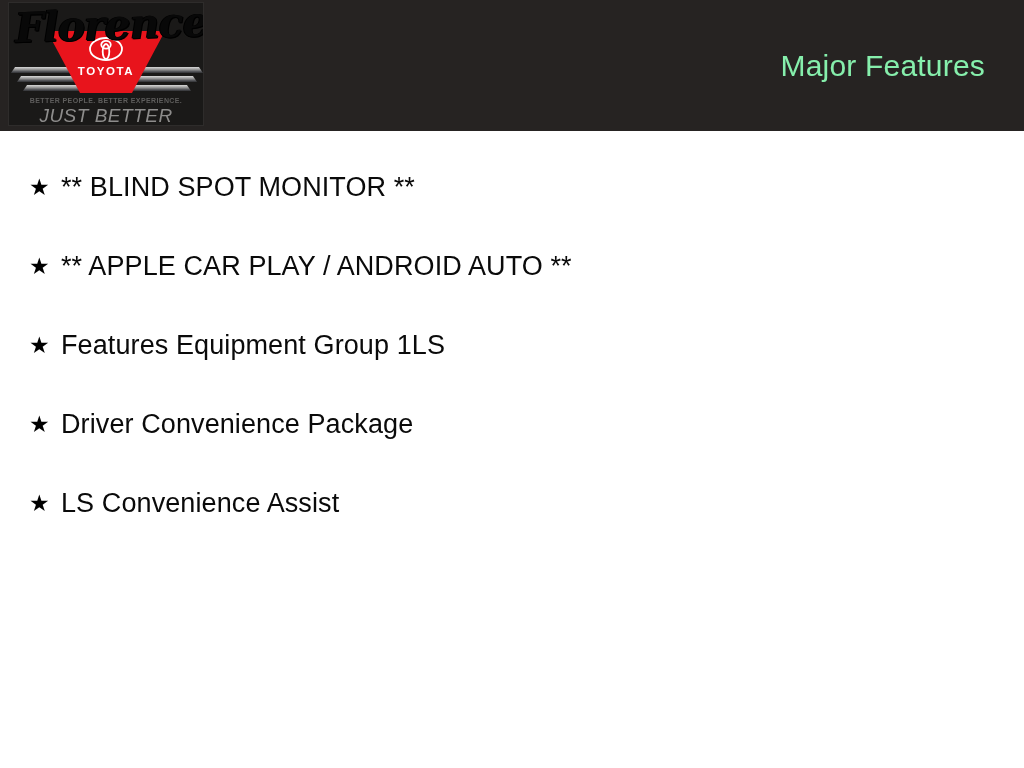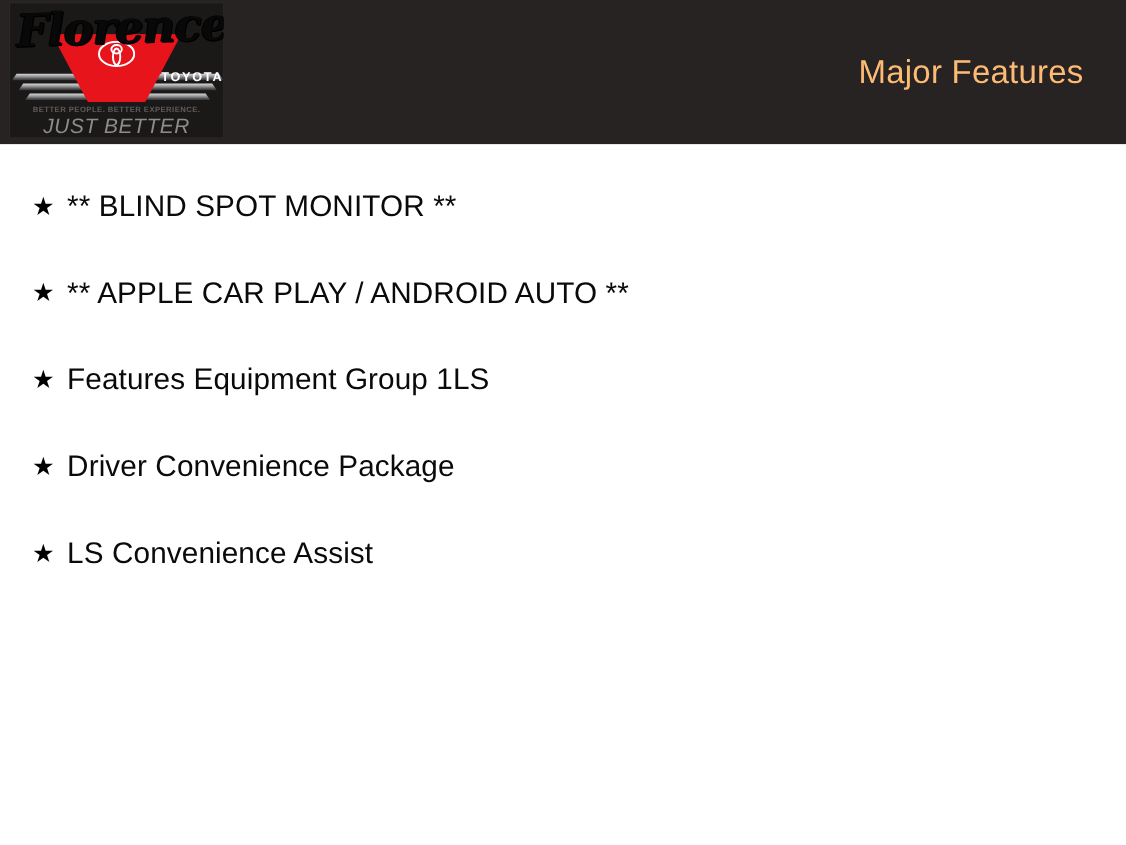--- a/index.html
+++ b/index.html
@@ -29,21 +29,21 @@
     background: #262322;
     box-sizing: border-box;
   }
 
   .header-title {
     position: absolute;
     right: 39px;
     top: 0;
     height: 144px;
     line-height: 131px;
-    color: #fdba74;
+    color: #86efac;
     font-size: 30px;
     font-weight: 400;
     letter-spacing: 0.2px;
     white-space: nowrap;
   }
 
   
   .logo-block {
     position: absolute;
     left: 8px;
@@ -96,21 +96,21 @@
     width: 34px;
     height: 24px;
   }
   .toyota-emblem svg { display: block; }
 
   .toyota-word {
     position: absolute;
     left: 0;
     right: 0;
     top: 62px;
-    text-align: right;
+    text-align: center;
     color: #ffffff;
     font-size: 11.5px;
     font-weight: bold;
     letter-spacing: 1.6px;
   }
 
   
   .script-name {
     position: absolute;
     left: 6px;

